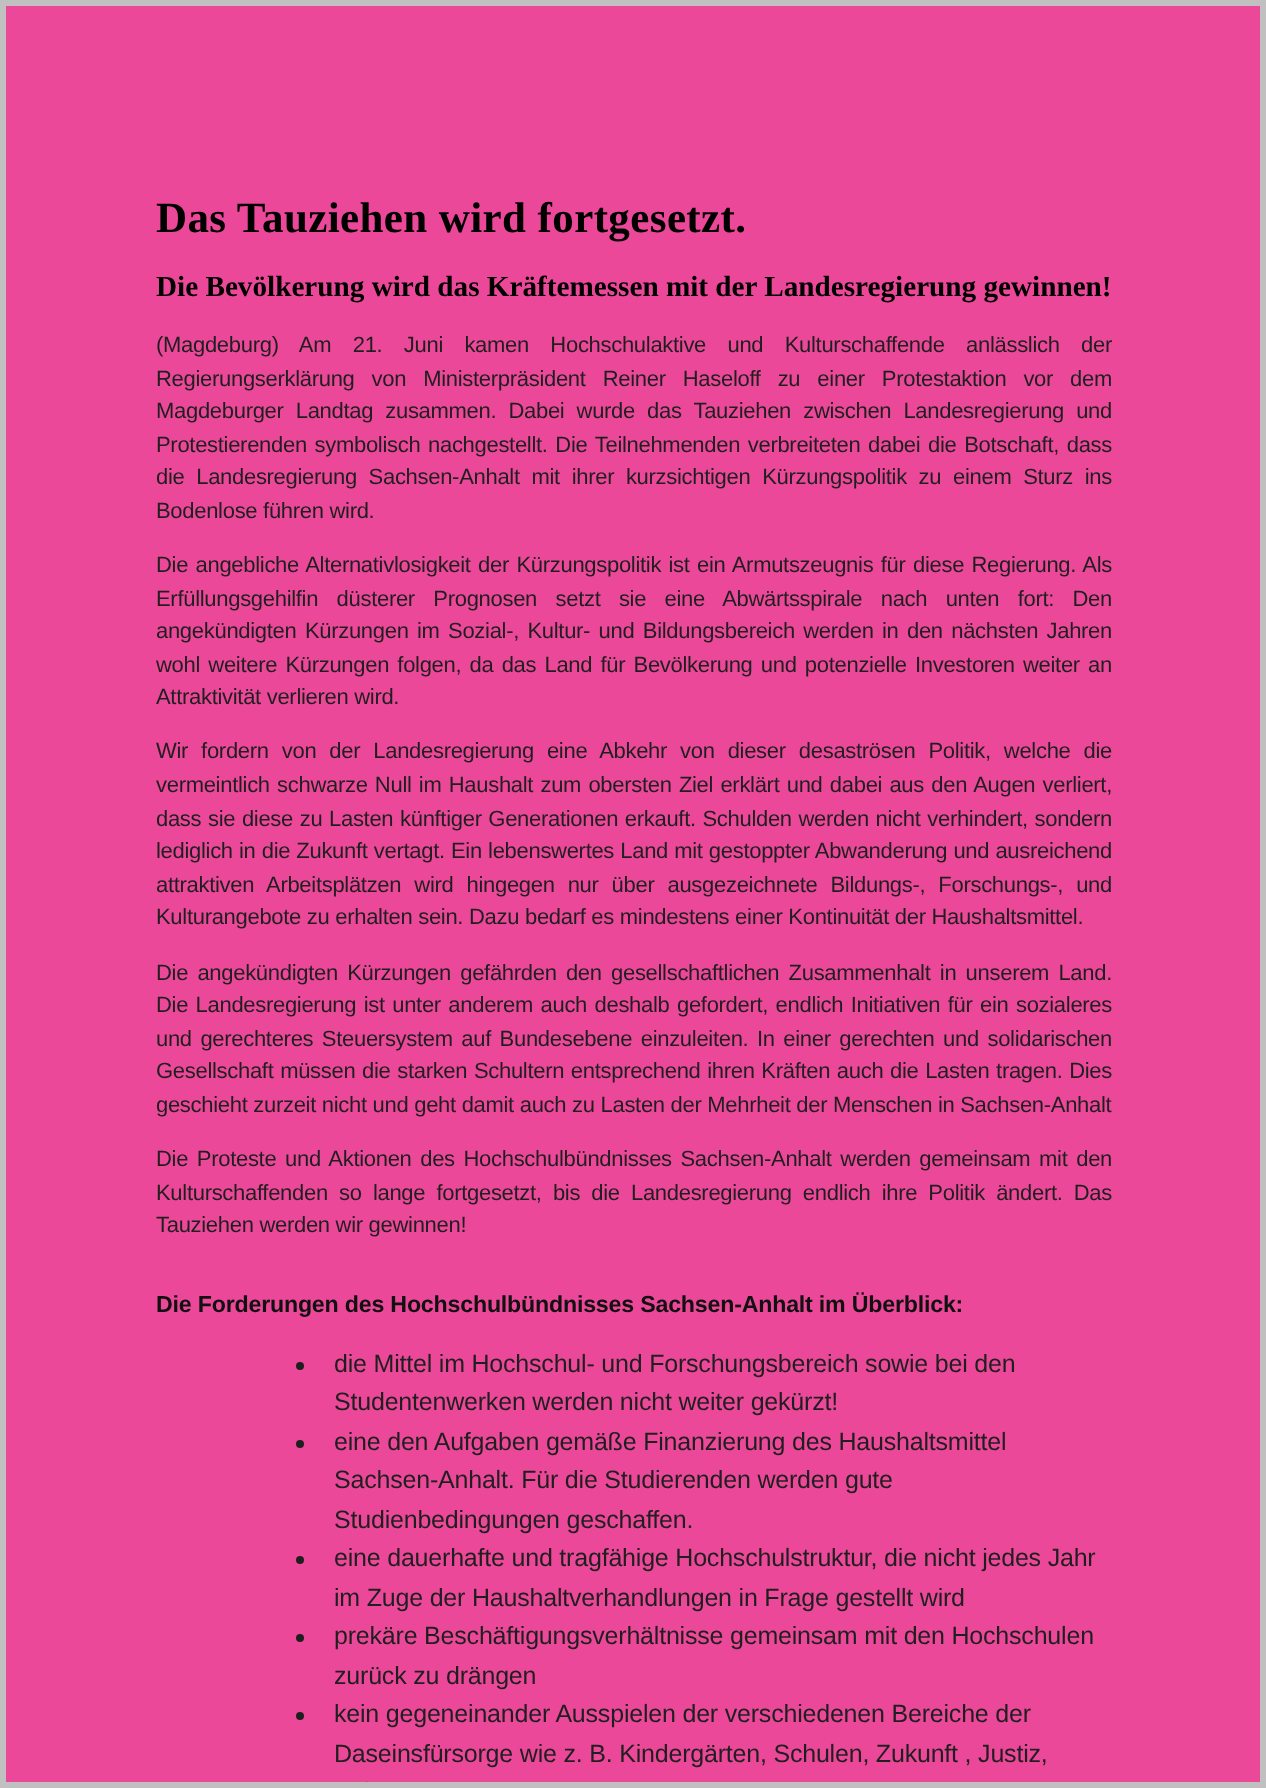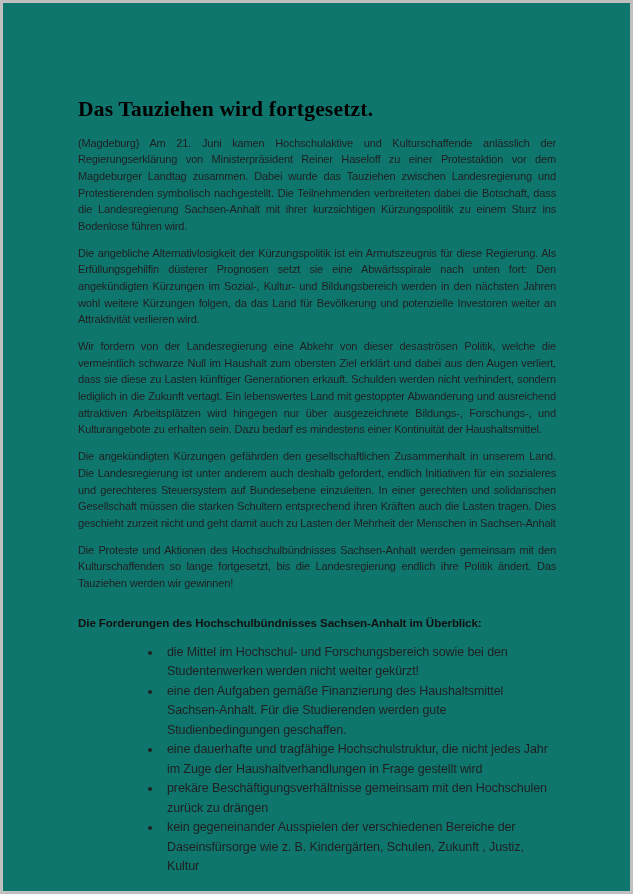--- a/index.html
+++ b/index.html
@@ -4,21 +4,21 @@
 <style>
   html, body {
     margin: 0;
     padding: 0;
     background: #ffffff;
   }
   .page {
     box-sizing: border-box;
     width: 633px;
     height: 894px;
-    background: #0f766e;
+    background: #ec4899;
     border: 3px solid #c0c0c0;
     padding: 94px 74px 0 75px;
     overflow: hidden;
     color: #1f1f1f;
     font-family: "Liberation Sans", sans-serif;
   }
   .doc-title {
     margin: 0 0 13px 0;
     font-family: "Liberation Serif", serif;
     font-weight: bold;
@@ -64,20 +64,21 @@
     margin-left: 44px;
   }
 </style>
 </head>
 <body>
 
 <div class="page">
 
   <h1 class="doc-title">Das Tauziehen wird fortgesetzt.</h1>
 
+  <h2 class="doc-subtitle">Die Bevölkerung wird das Kräftemessen mit der Landesregierung gewinnen!</h2>
 
   <p class="body-para">(Magdeburg) Am 21. Juni kamen Hochschulaktive und Kulturschaffende anlässlich der Regierungserklärung von Ministerpräsident Reiner Haseloff zu einer Protestaktion vor dem Magdeburger Landtag zusammen. Dabei wurde das Tauziehen zwischen Landesregierung und Protestierenden symbolisch nachgestellt. Die Teilnehmenden verbreiteten dabei die Botschaft, dass die Landesregierung Sachsen-Anhalt mit ihrer kurzsichtigen Kürzungspolitik zu einem Sturz ins Bodenlose führen wird.</p>
 
   <p class="body-para">Die angebliche Alternativlosigkeit der Kürzungspolitik ist ein Armutszeugnis für diese Regierung. Als Erfüllungsgehilfin düsterer Prognosen setzt sie eine Abwärtsspirale nach unten fort: Den angekündigten Kürzungen im Sozial-, Kultur- und Bildungsbereich werden in den nächsten Jahren wohl weitere Kürzungen folgen, da das Land für Bevölkerung und potenzielle Investoren weiter an Attraktivität verlieren wird.</p>
 
   <p class="body-para">Wir fordern von der Landesregierung eine Abkehr von dieser desaströsen Politik, welche die vermeintlich schwarze Null im Haushalt zum obersten Ziel erklärt und dabei aus den Augen verliert, dass sie diese zu Lasten künftiger Generationen erkauft. Schulden werden nicht verhindert, sondern lediglich in die Zukunft vertagt. Ein lebenswertes Land mit gestoppter Abwanderung und ausreichend attraktiven Arbeitsplätzen wird hingegen nur über ausgezeichnete Bildungs-, Forschungs-, und Kulturangebote zu erhalten sein. Dazu bedarf es mindestens einer Kontinuität der Haushaltsmittel.</p>
 
   <p class="body-para">Die angekündigten Kürzungen gefährden den gesellschaftlichen Zusammenhalt in unserem Land. Die Landesregierung ist unter anderem auch deshalb gefordert, endlich Initiativen für ein sozialeres und gerechteres Steuersystem auf Bundesebene einzuleiten. In einer gerechten und solidarischen Gesellschaft müssen die starken Schultern entsprechend ihren Kräften auch die Lasten tragen. Dies geschieht zurzeit nicht und geht damit auch zu Lasten der Mehrheit der Menschen in Sachsen-Anhalt</p>
 
   <p class="body-para">Die Proteste und Aktionen des Hochschulbündnisses Sachsen-Anhalt werden gemeinsam mit den Kulturschaffenden so lange fortgesetzt, bis die Landesregierung endlich ihre Politik ändert. Das Tauziehen werden wir gewinnen!</p>

